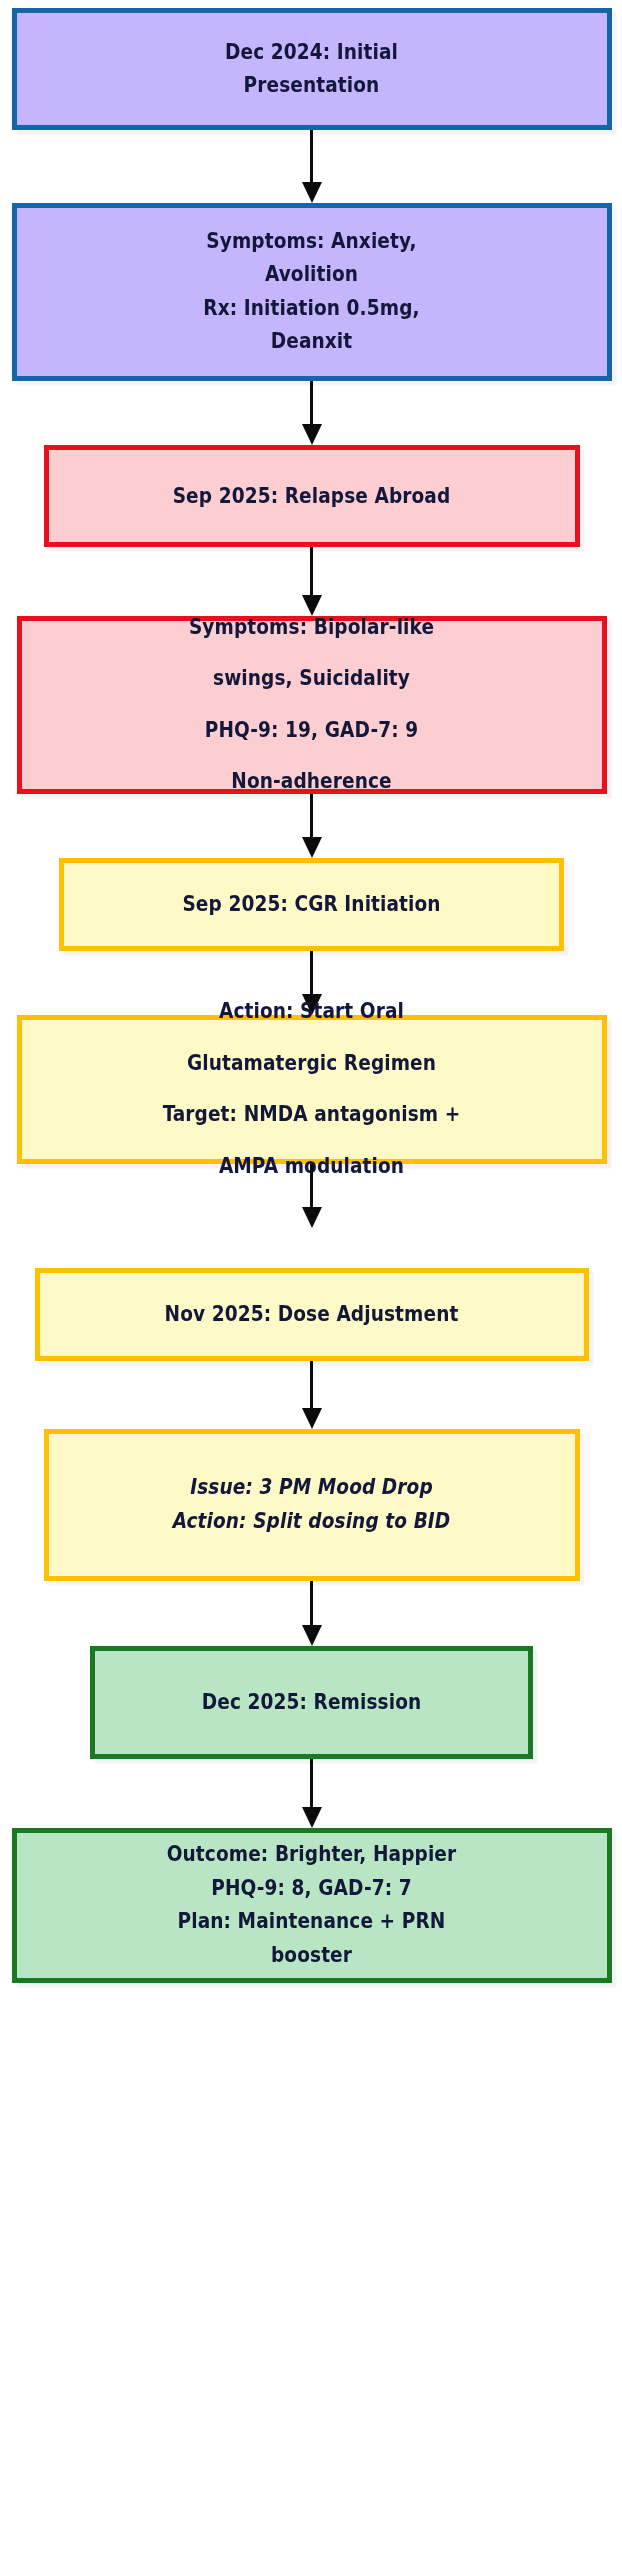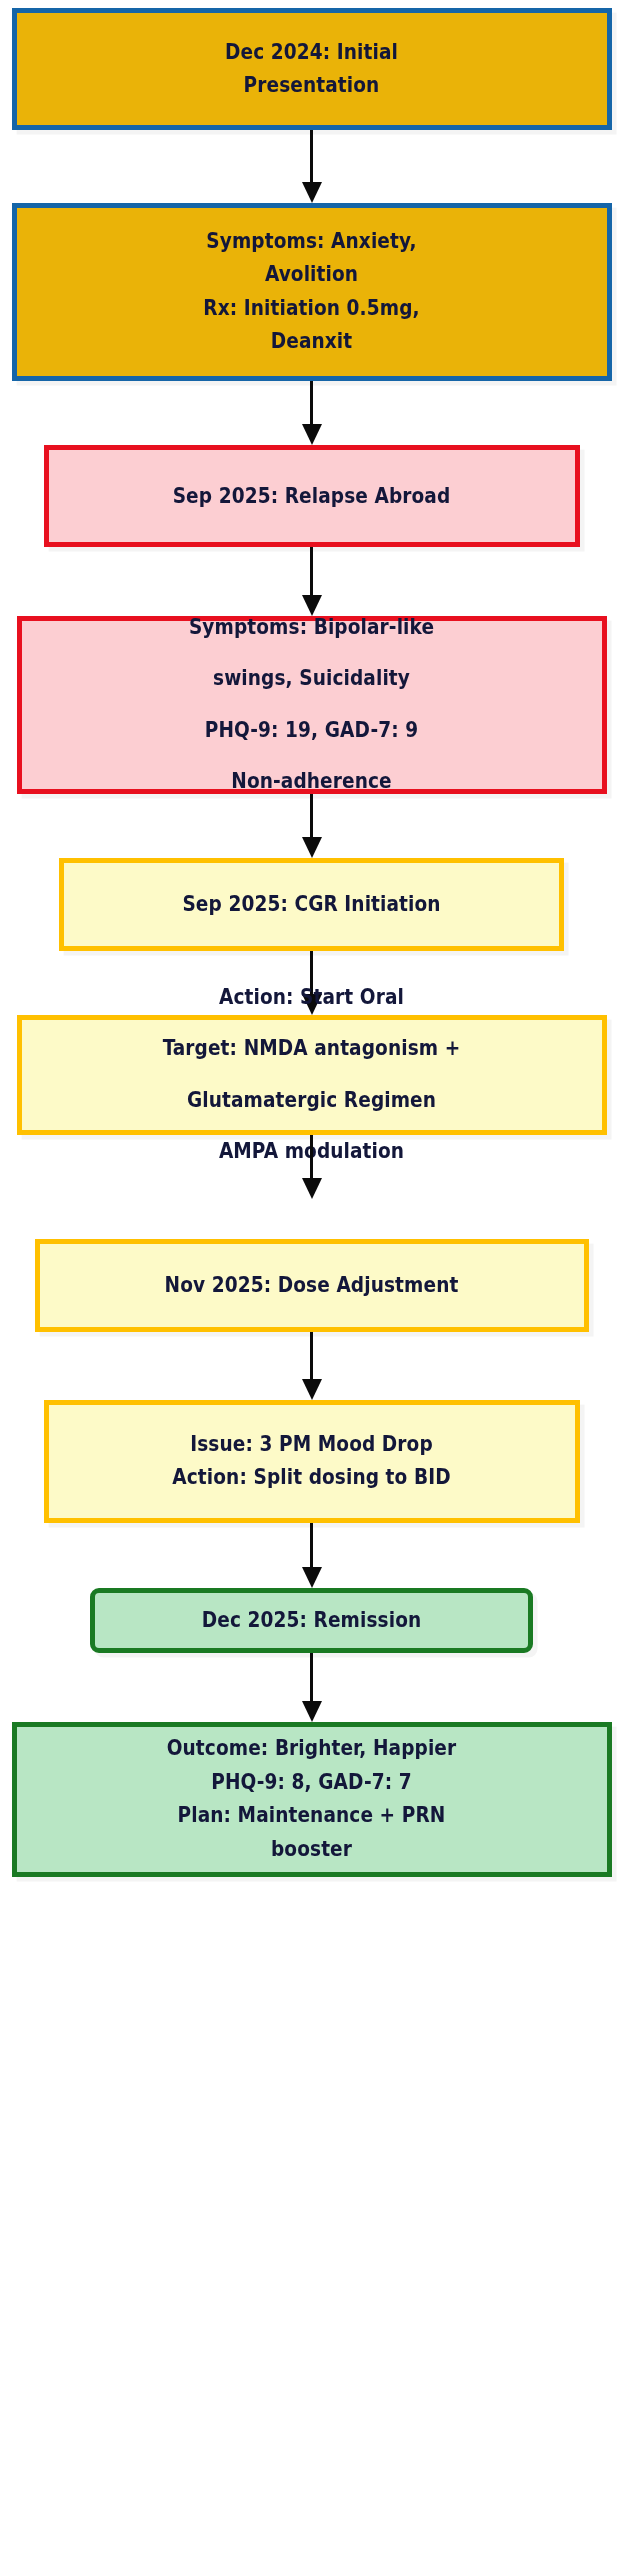--- a/index.html
+++ b/index.html
@@ -42,43 +42,43 @@
     letter-spacing: 0.1px;
     box-shadow: 4.6px 4.6px 0 0 rgba(0,0,0,0.045);
     padding: 13.4px 15.5px;
   }
   .node .line {
     display: block;
     white-space: nowrap;
   }
 
   
-  .node.blue   { background: #eab308; border-color: #1565a8; }
+  .node.blue   { background: #c4b5fd; border-color: #1565a8; }
   .node.red    { background: #fcced2; border-color: #e8101f; }
   .node.yellow { background: #fdfac8; border-color: #ffc000; }
   .node.green  { background: #b8e6c4; border-color: #1a7a23; }
 
   
   .w-full   { width: 600px; }
   .w-wide   { width: 590px; gap: 18px; }
   .w-mid    { width: 554px; }
   .w-narrow { width: 536px; }
   .w-short  { width: 505px; }
   .w-tiny   { width: 443px; }
 
   
   .h-1  { height: 122px; }
   .h-2  { height: 178px; }
   .h-3  { height: 102px; }
   .h-4  { height: 178px; }
   .h-5  { height: 93px; }
-  .h-6  { height: 120px; }
+  .h-6  { height: 149px; }
   .h-7  { height: 93px; margin-top: 40px; }
-  .h-8  { height: 123px; }
-  .h-9  { height: 65px; border-radius: 9px; }
+  .h-8  { height: 152px; font-style: italic; }
+  .h-9  { height: 113px; }
   .h-10 { height: 155px; }
 
   
   .connector {
     width: 16.5px;
     display: flex;
     flex-direction: column;
     align-items: center;
     justify-content: flex-start;
   }
@@ -156,22 +156,22 @@
     <span class="line">Sep 2025: CGR Initiation</span>
   </div>
 
   <div class="connector c-5">
     <div class="shaft"></div>
     <div class="head"></div>
   </div>
 
   <div class="node yellow w-wide h-6">
     <span class="line">Action: Start Oral</span>
+    <span class="line">Glutamatergic Regimen</span>
     <span class="line">Target: NMDA antagonism +</span>
-    <span class="line">Glutamatergic Regimen</span>
     <span class="line">AMPA modulation</span>
   </div>
 
   <div class="connector c-6">
     <div class="shaft"></div>
     <div class="head"></div>
   </div>
 
   <div class="node yellow w-mid h-7">
     <span class="line">Nov 2025: Dose Adjustment</span>

